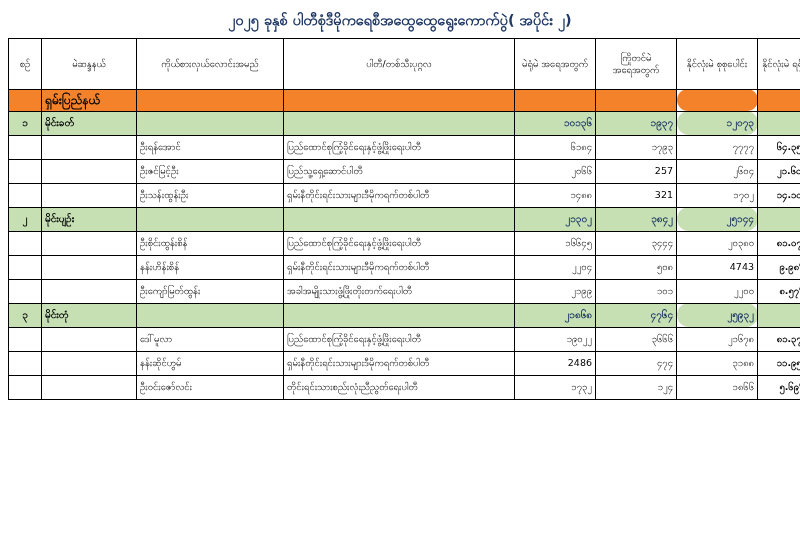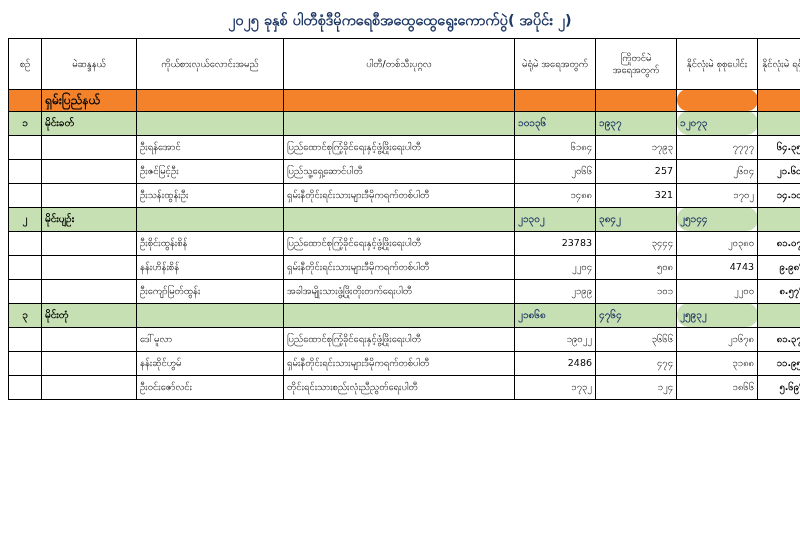--- a/index.html
+++ b/index.html
@@ -83,21 +83,21 @@
     height: 19px;
     background: #ffffff;
   }
   td.num { text-align: right; }
   td.pct {
     text-align: center;
     font-weight: bold;
     color: #1f3864;
   }
   tr.green-row td.num, tr.green-row td.pct {
-    text-align: left;
+    text-align: right;
     color: #1f3864;
   }
 </style>
 </head>
 <body>
 
 <div class="page">
 
   <div class="title-block">
     <div class="title-line-1">၂၀၂၅ ခုနှစ် ပါတီစုံဒီမိုကရေစီအထွေထွေရွေးကောက်ပွဲ( အပိုင်း ၂)</div>
@@ -182,21 +182,21 @@
         <td class="col-advance num">၃၈၄၂</td>
         <td class="col-total num">၂၅၁၄၄</td>
         <td class="col-pct pct"></td>
       </tr>
 
       <tr class="data-row">
         <td class="col-no"></td>
         <td class="col-party"></td>
         <td class="col-cand">ဦးစိုင်းထွန်းစိန်</td>
         <td class="col-partyname">ပြည်ထောင်စုကြံ့ခိုင်ရေးနှင့်ဖွံ့ဖြိုးရေးပါတီ</td>
-        <td class="col-male num">23783</td>
+        <td class="col-male num">၁၆၆၄၅</td>
         <td class="col-advance num">၃၄၄၄</td>
         <td class="col-total num">၂၀၃၈၀</td>
         <td class="col-pct pct">၈၁.၀၇%</td>
       </tr>
 
       <tr class="data-row">
         <td class="col-no"></td>
         <td class="col-party"></td>
         <td class="col-cand">နန်းဟိန်းစိန်</td>
         <td class="col-partyname">ရှမ်းနီတိုင်းရင်းသားများဒီမိုကရက်တစ်ပါတီ</td>

